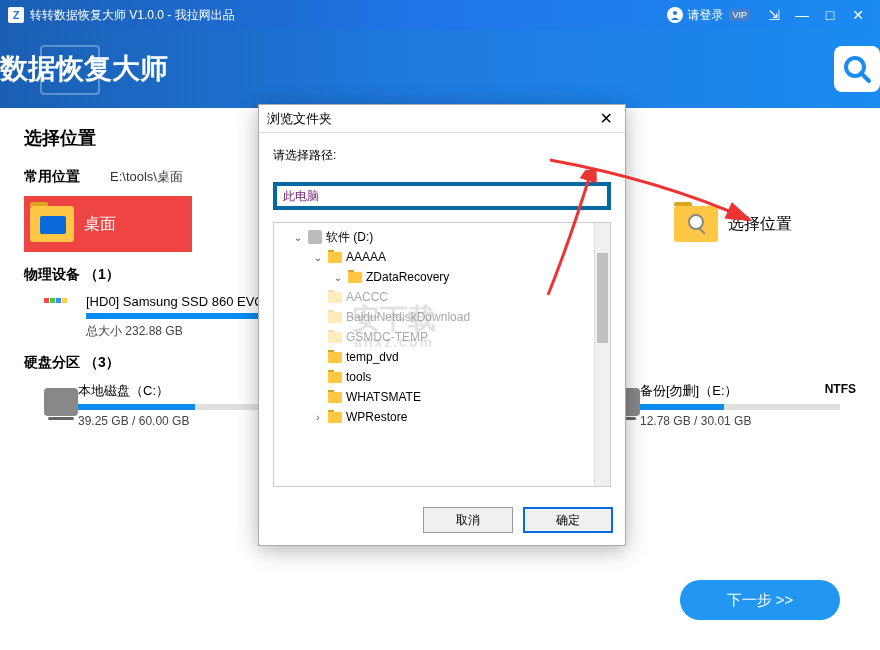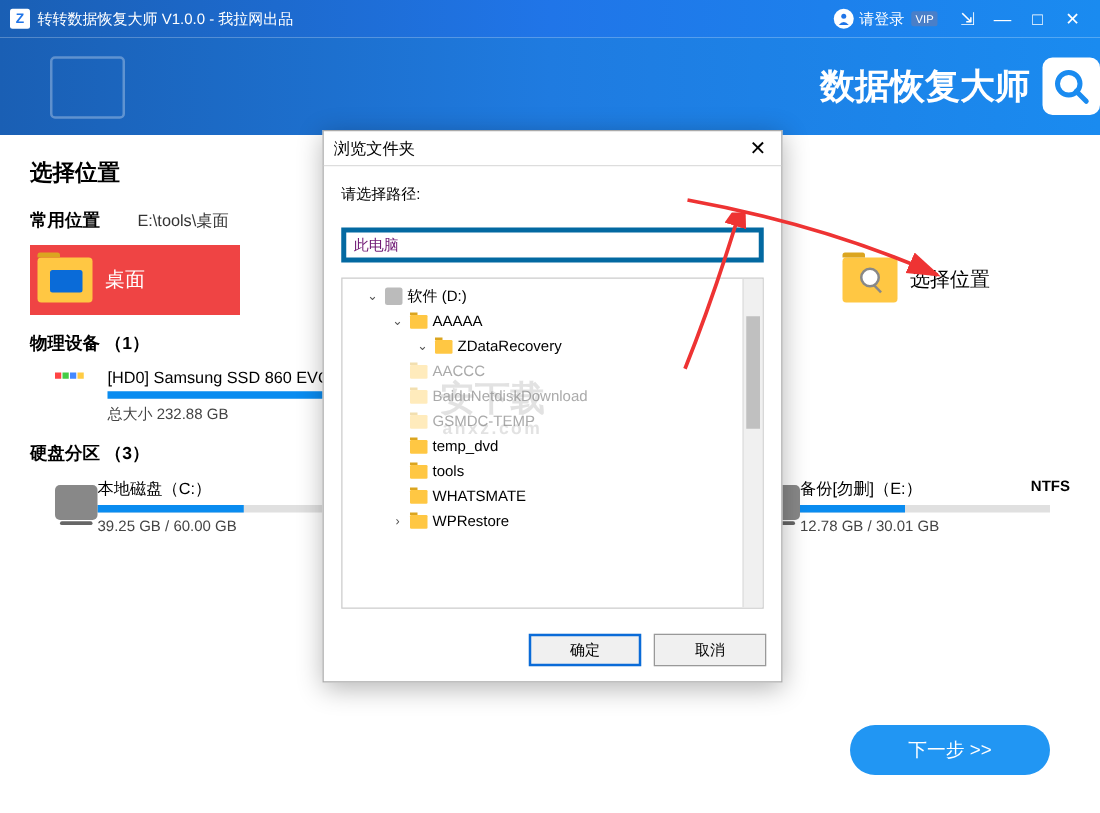--- a/index.html
+++ b/index.html
@@ -6,21 +6,21 @@
     body { width: 880px; height: 650px; background: #fff; position: relative; overflow: hidden; }
     
     .titlebar { height: 30px; background: linear-gradient(90deg, #1a5fb4, #2075e8, #1a8bf0); display: flex; align-items: center; color: #fff; font-size: 12px; padding: 0 8px; }
     .titlebar .logo { width: 16px; height: 16px; background: #fff; color: #2075e8; display: inline-flex; align-items: center; justify-content: center; font-weight: bold; font-size: 11px; margin-right: 6px; border-radius: 2px; }
     .titlebar .title { flex: 1; }
     .titlebar .login { display: flex; align-items: center; gap: 4px; margin-right: 10px; cursor: pointer; }
     .titlebar .login .avatar { width: 16px; height: 16px; background: #fff; border-radius: 50%; display: flex; align-items: center; justify-content: center; }
     .titlebar .vip { background: #4a7fc8; font-size: 9px; border-radius: 2px; padding: 1px 3px; margin-left: 2px; }
     .titlebar .winbtn { width: 28px; text-align: center; cursor: pointer; font-size: 14px; }
     
-    .banner { height: 78px; background: linear-gradient(90deg, #1a5fb4, #1f7be0, #1a8bf0); position: relative; display: flex; align-items: center; justify-content: flex-end; }
+    .banner { height: 78px; background: linear-gradient(90deg, #1a5fb4, #1f7be0, #1a8bf0); position: relative; display: flex; align-items: center; justify-content: space-between; }
     .banner .deco { position: absolute; left: 40px; top: 15px; width: 60px; height: 50px; border: 2px solid rgba(255,255,255,0.3); border-radius: 4px; }
     .banner .bigtitle { color: #fff; font-size: 28px; font-weight: bold; margin-right: 10px; }
     .banner .biglogo { width: 46px; height: 46px; background: #fff; border-radius: 8px; display: flex; align-items: center; justify-content: center; }
     .banner .biglogo svg { width: 32px; height: 32px; }
     
     .content { padding: 18px 24px; }
     .h1 { font-size: 18px; font-weight: bold; margin-bottom: 18px; }
     .h2 { font-size: 14px; font-weight: bold; margin-bottom: 10px; margin-top: 14px; }
     
     .pathrow { display: flex; align-items: center; gap: 30px; }
@@ -248,22 +248,22 @@
             <span class="fld"></span>
             <span>WPRestore</span>
           </div>
       </div>
       <div class="tree-scroll">
           <div class="thumb"></div>
         </div>
     </div>
   </div>
   <div class="dlg-btns">
+    <button class="dlg-btn">取消</button>
     <button class="dlg-btn primary">确定</button>
-    <button class="dlg-btn">取消</button>
   </div>
 </div>
 
 <div class="watermark">
   <div>安下载</div>
   <div class="sub">anxz.com</div>
 </div>
 
 <svg class="arrow-svg" style="left:540px; top:150px;" width="230" height="100">
   <defs>

